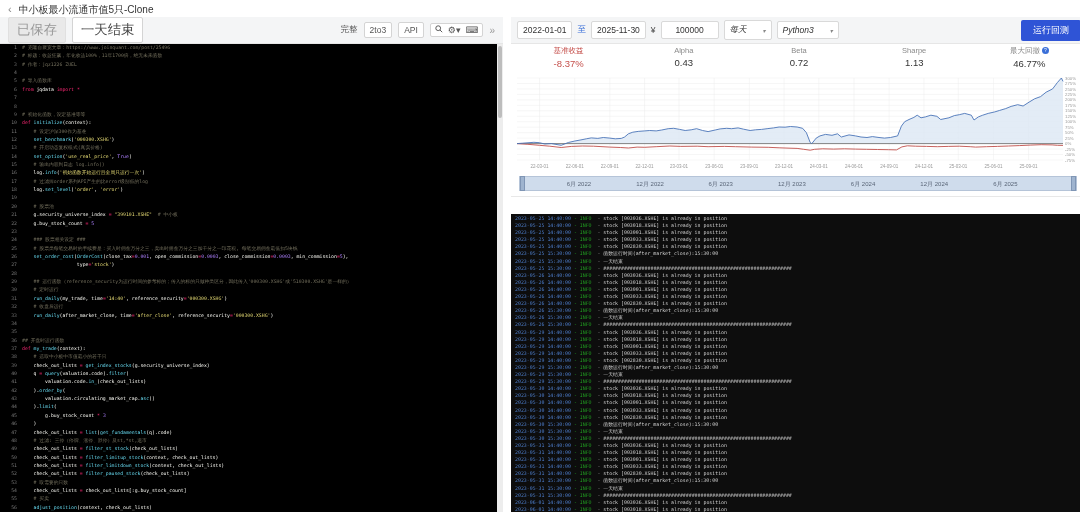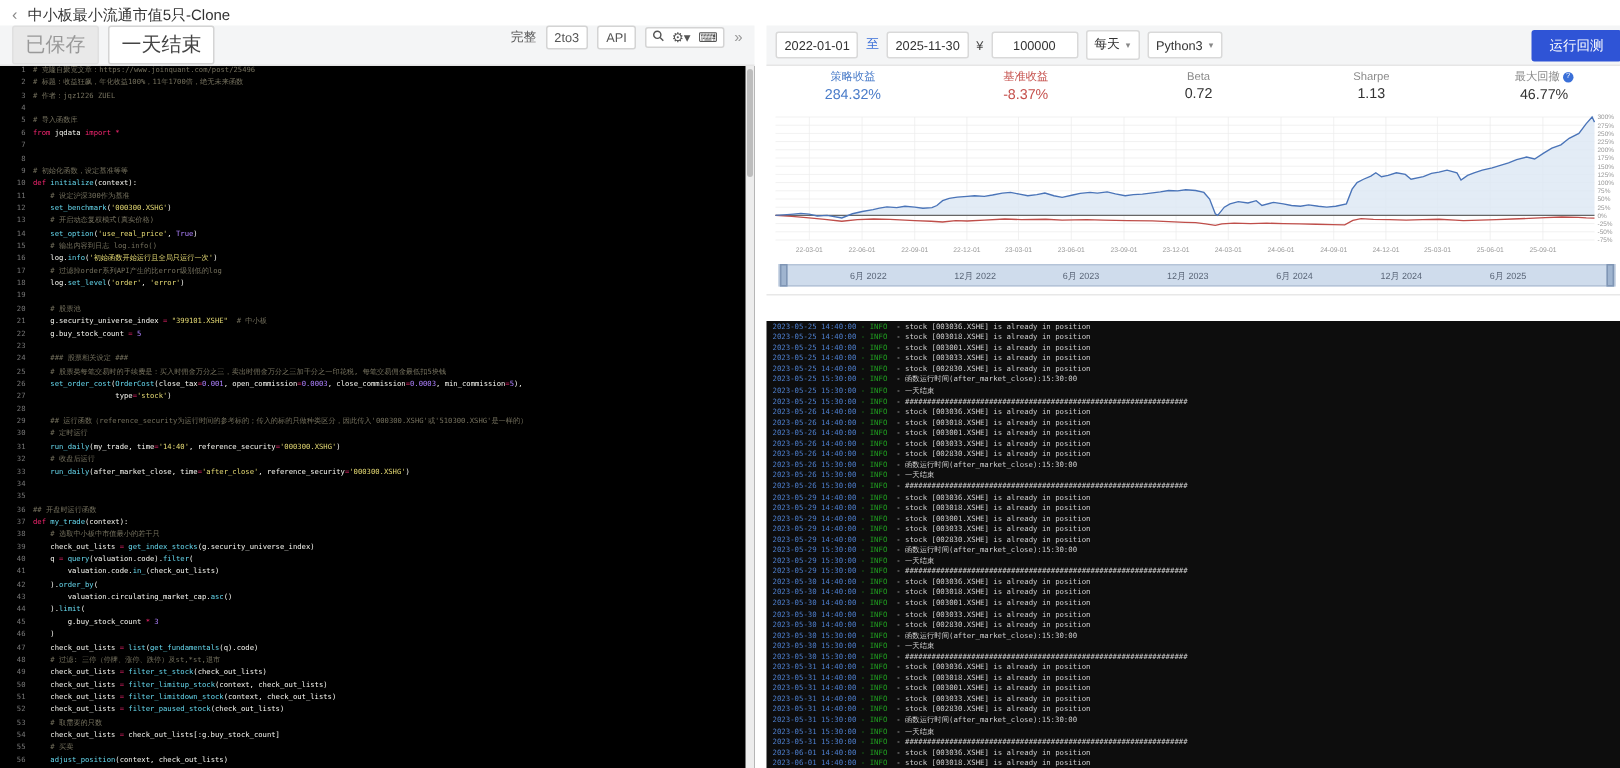--- a/index.html
+++ b/index.html
@@ -15,21 +15,21 @@
   #page-title-wrap .back { color:#888; margin-right:4px; font-size:11px; cursor:pointer; }
   #header-tabs-wrap { position:absolute; right:10px; top:2px; display:flex; align-items:center; gap:14px; font-size:9px; }
   .htab { color:#444; cursor:pointer; padding-bottom:2px; }
   .htab.active { color:#3a6fd8; border-bottom:2px solid #3a6fd8; }
   .tab-divider { color:#ddd; }
   .clock-icon { width:10px; height:10px; border:1.3px solid #3a6fd8; border-radius:50%; position:relative; display:inline-block; }
   .clock-icon:after { content:""; position:absolute; left:4px; top:2px; width:1px; height:3px; background:#3a6fd8; }
 
   
   #left-toolbar { position:absolute; left:0; top:17px; width:503px; height:27px; background:#f4f5f6;
-     border-bottom:1px solid #e6e6e6; display:flex; align-items:flex-start; padding:0 8px; font-size:8.5px; }
+     border-bottom:1px solid #e6e6e6; display:flex; align-items:center; padding:0 8px; font-size:8.5px; }
   .tb-btn { border:1px solid #d4d4d4; background:#fff; color:#444; border-radius:2px; padding:3px 8px; margin-right:6px; cursor:pointer; }
   .tb-btn.saved { background:#e9e9e9; color:#999; border-color:#e0e0e0; }
   .tb-right { margin-left:auto; display:flex; align-items:center; gap:6px; color:#555; }
   .tb-mini { border:1px solid #d4d4d4; background:#fff; border-radius:2px; padding:2px 5px; cursor:pointer; }
   .tb-icons { border:1px solid #d4d4d4; background:#fff; border-radius:2px; padding:1px 4px; display:flex; align-items:center; gap:5px; }
   .tb-icons span { cursor:pointer; font-size:9px; color:#555; }
   .chev { color:#999; font-size:10px; cursor:pointer; }
   .caret { font-size:6px; color:#888; }
 
   
@@ -40,21 +40,21 @@
   .lc { white-space:pre; color:#f8f8f2; font-family:"DejaVu Sans Mono", monospace; font-size:4.8px; }
   .lc .c { color:#75715e; } .lc .s { color:#e6db74; } .lc .k { color:#f92672; }
   .lc .n { color:#ae81ff; } .lc .f { color:#66d9ef; } .lc .o { color:#f92672; }
   #editor-scrollbar { position:absolute; right:0; top:0; width:6px; height:468px; background:#ededed; }
   #editor-scroll-thumb { position:absolute; top:2px; left:1px; width:4px; height:72px; background:#bdbdbd; border-radius:2px; }
 
   
   #params-bar { position:absolute; left:0; top:17px; width:576px; height:27px; background:#f4f5f6;
      border-bottom:1px solid #e6e6e6; display:flex; align-items:center; gap:5px; padding:0 6px; font-size:8.5px; color:#333; }
   .p-box { background:#fff; border:1px solid #d9d9d9; border-radius:2px; padding:3px 5px; }
-  .p-sel { display:flex; align-items:center; gap:4px; cursor:pointer; }
+  .p-sel { display:flex; align-items:center; gap:16px; cursor:pointer;font-style:italic; }
   .blue-t { color:#3a6fd8; }
   #run-btn { margin-left:auto; background:#2f54d6; color:#fff; border:none; border-radius:2px;
      padding:4px 12px; font-size:9px; cursor:pointer; }
 
   
   #metrics { position:absolute; left:0; top:46px; width:576px; height:28px; display:flex; }
   .metric { flex:1; text-align:center; }
   .metric .m-label { font-size:7.5px; color:#8a8a8a; }
   .metric .m-value { font-size:9.5px; color:#333; margin-top:2px; }
   .metric.blue .m-label, .metric.blue .m-value { color:#4a7cc9; }
@@ -368,27 +368,27 @@
         <span class="caret">▾</span>
       </span>
     <span class="p-box p-sel">
         <span>Python3</span>
         <span class="caret">▾</span>
       </span>
     <button id="run-btn">运行回测</button>
   </div>
 
   <div id="metrics">
-      <div class="metric blue">
-        <div class="m-label">策略收益</div>
-        <div class="m-value">284.32%</div>
-      </div>
       <div class="metric red">
         <div class="m-label">基准收益</div>
         <div class="m-value">-8.37%</div>
+      </div>
+      <div class="metric plain">
+        <div class="m-label">Alpha</div>
+        <div class="m-value">0.43</div>
       </div>
       <div class="metric plain">
         <div class="m-label">Beta</div>
         <div class="m-value">0.72</div>
       </div>
       <div class="metric plain">
         <div class="m-label">Sharpe</div>
         <div class="m-value">1.13</div>
       </div>
       <div class="metric plain">

